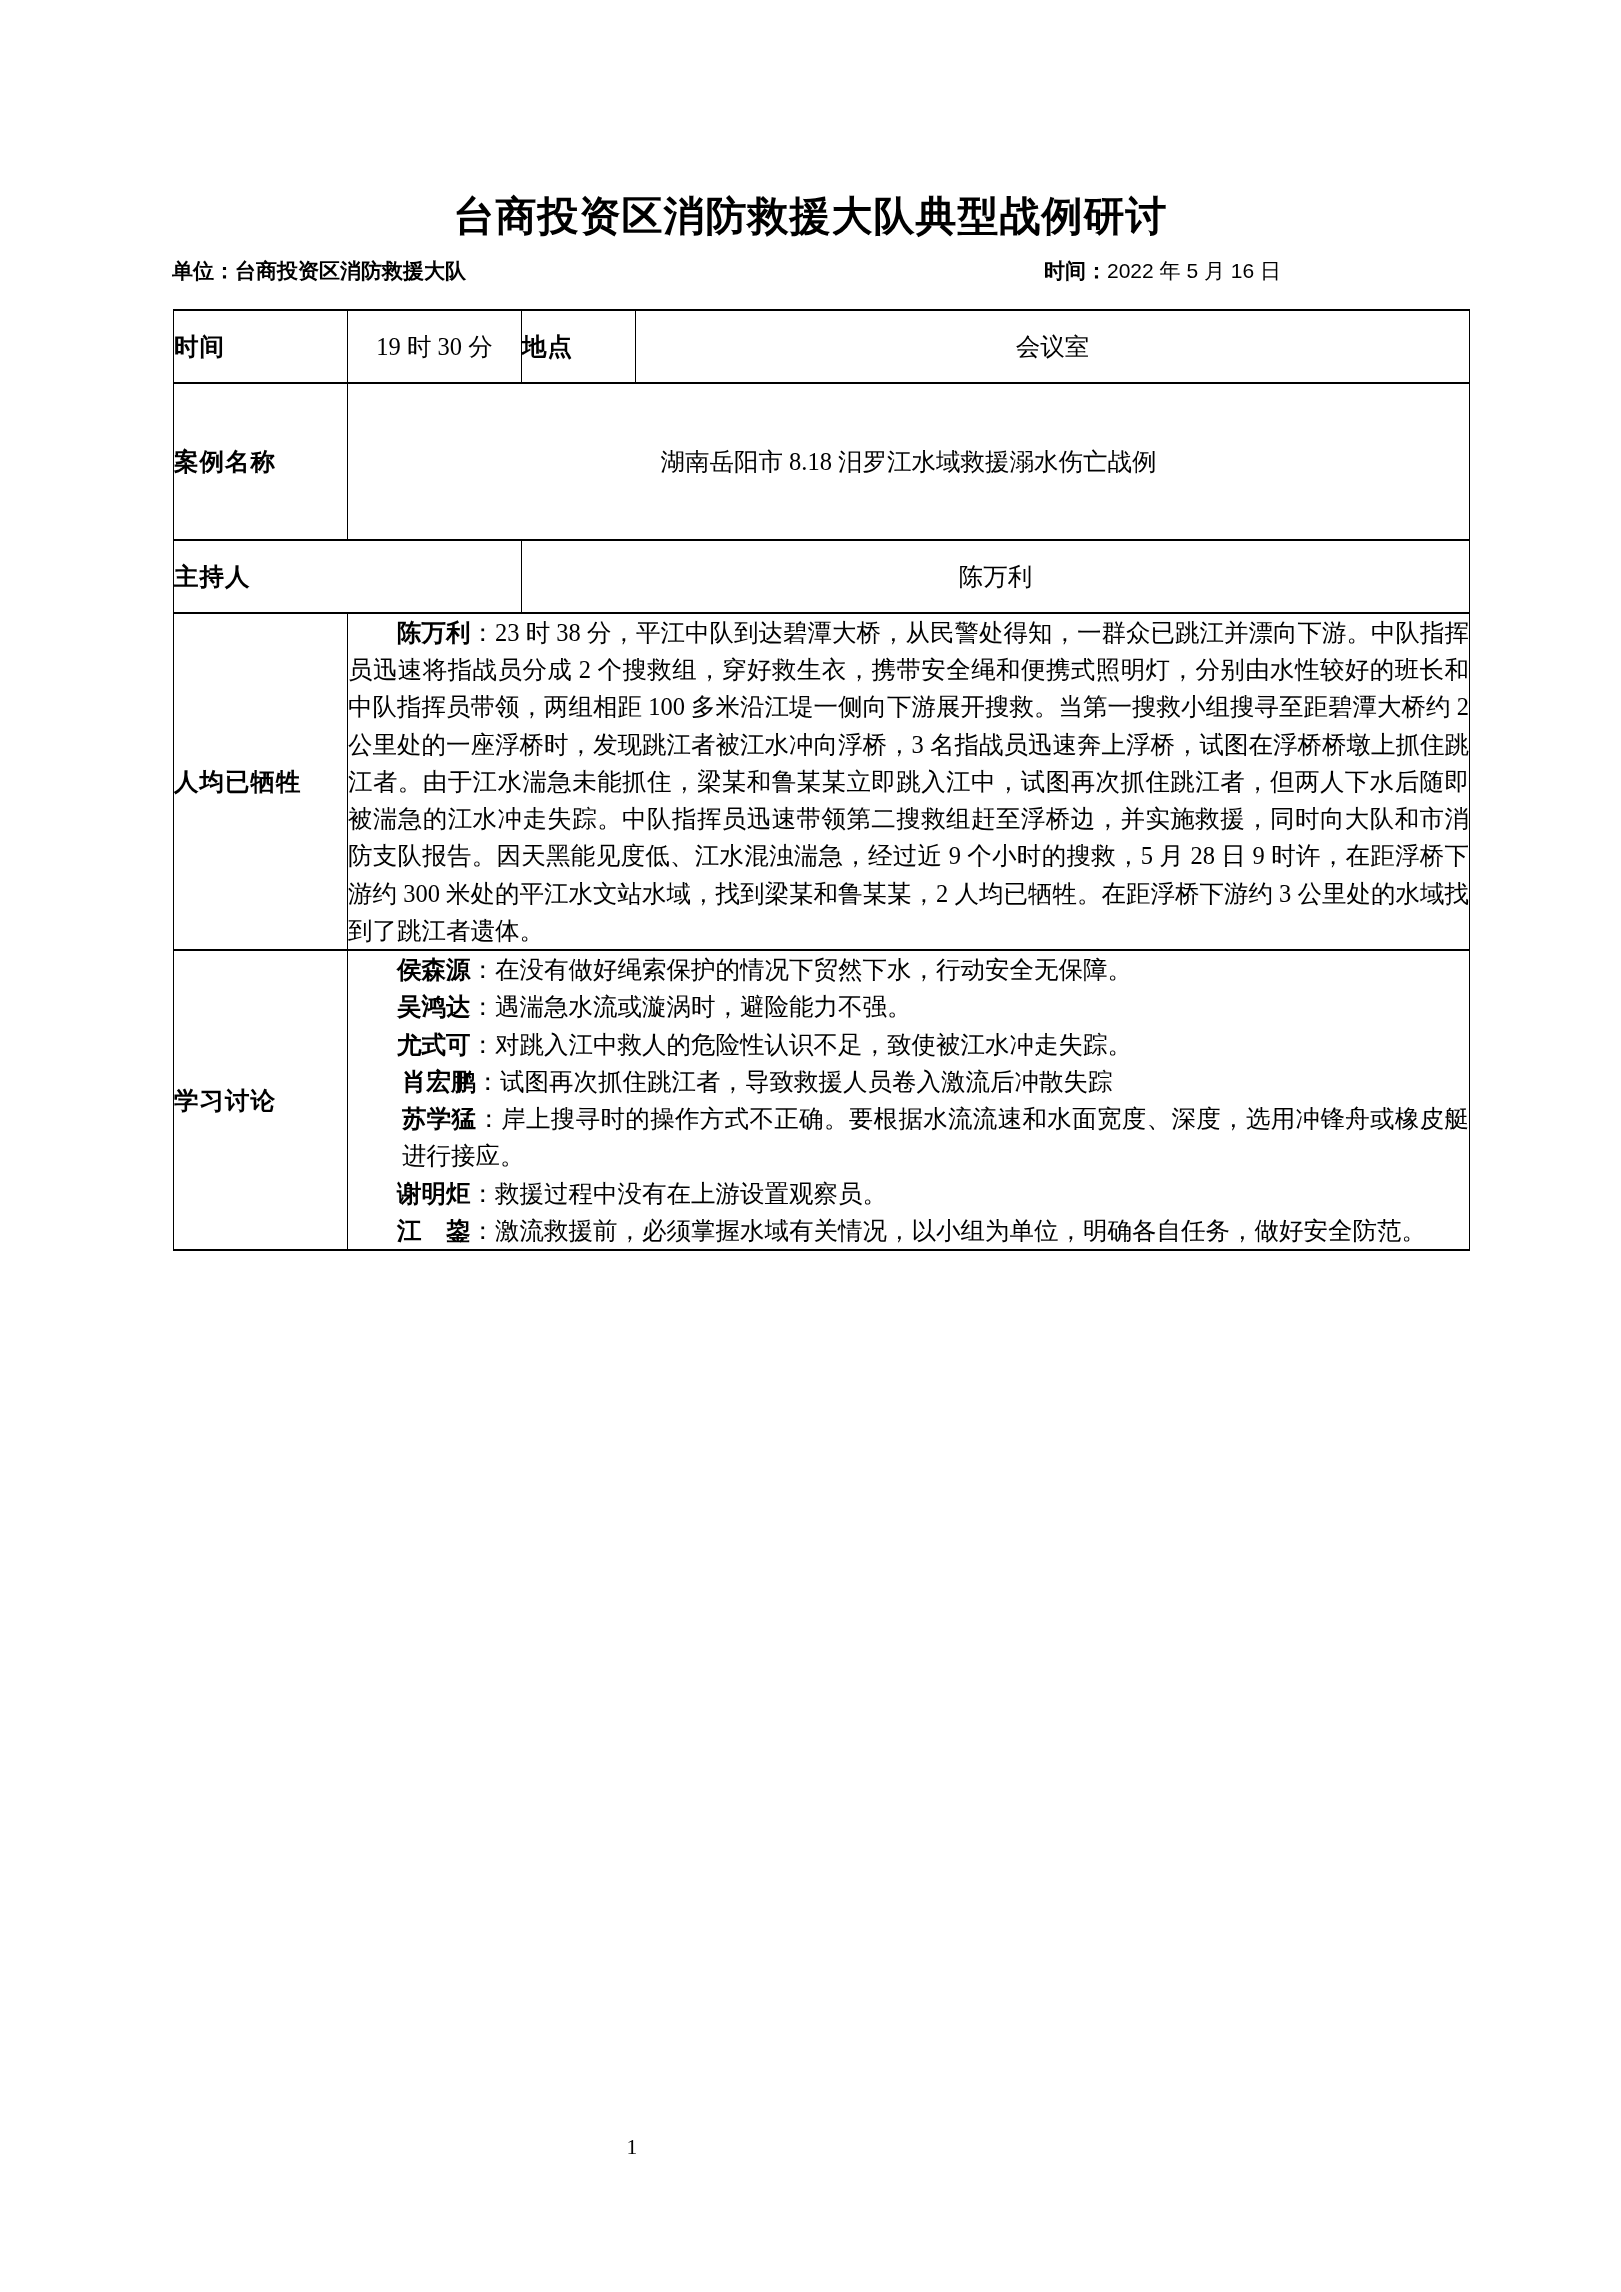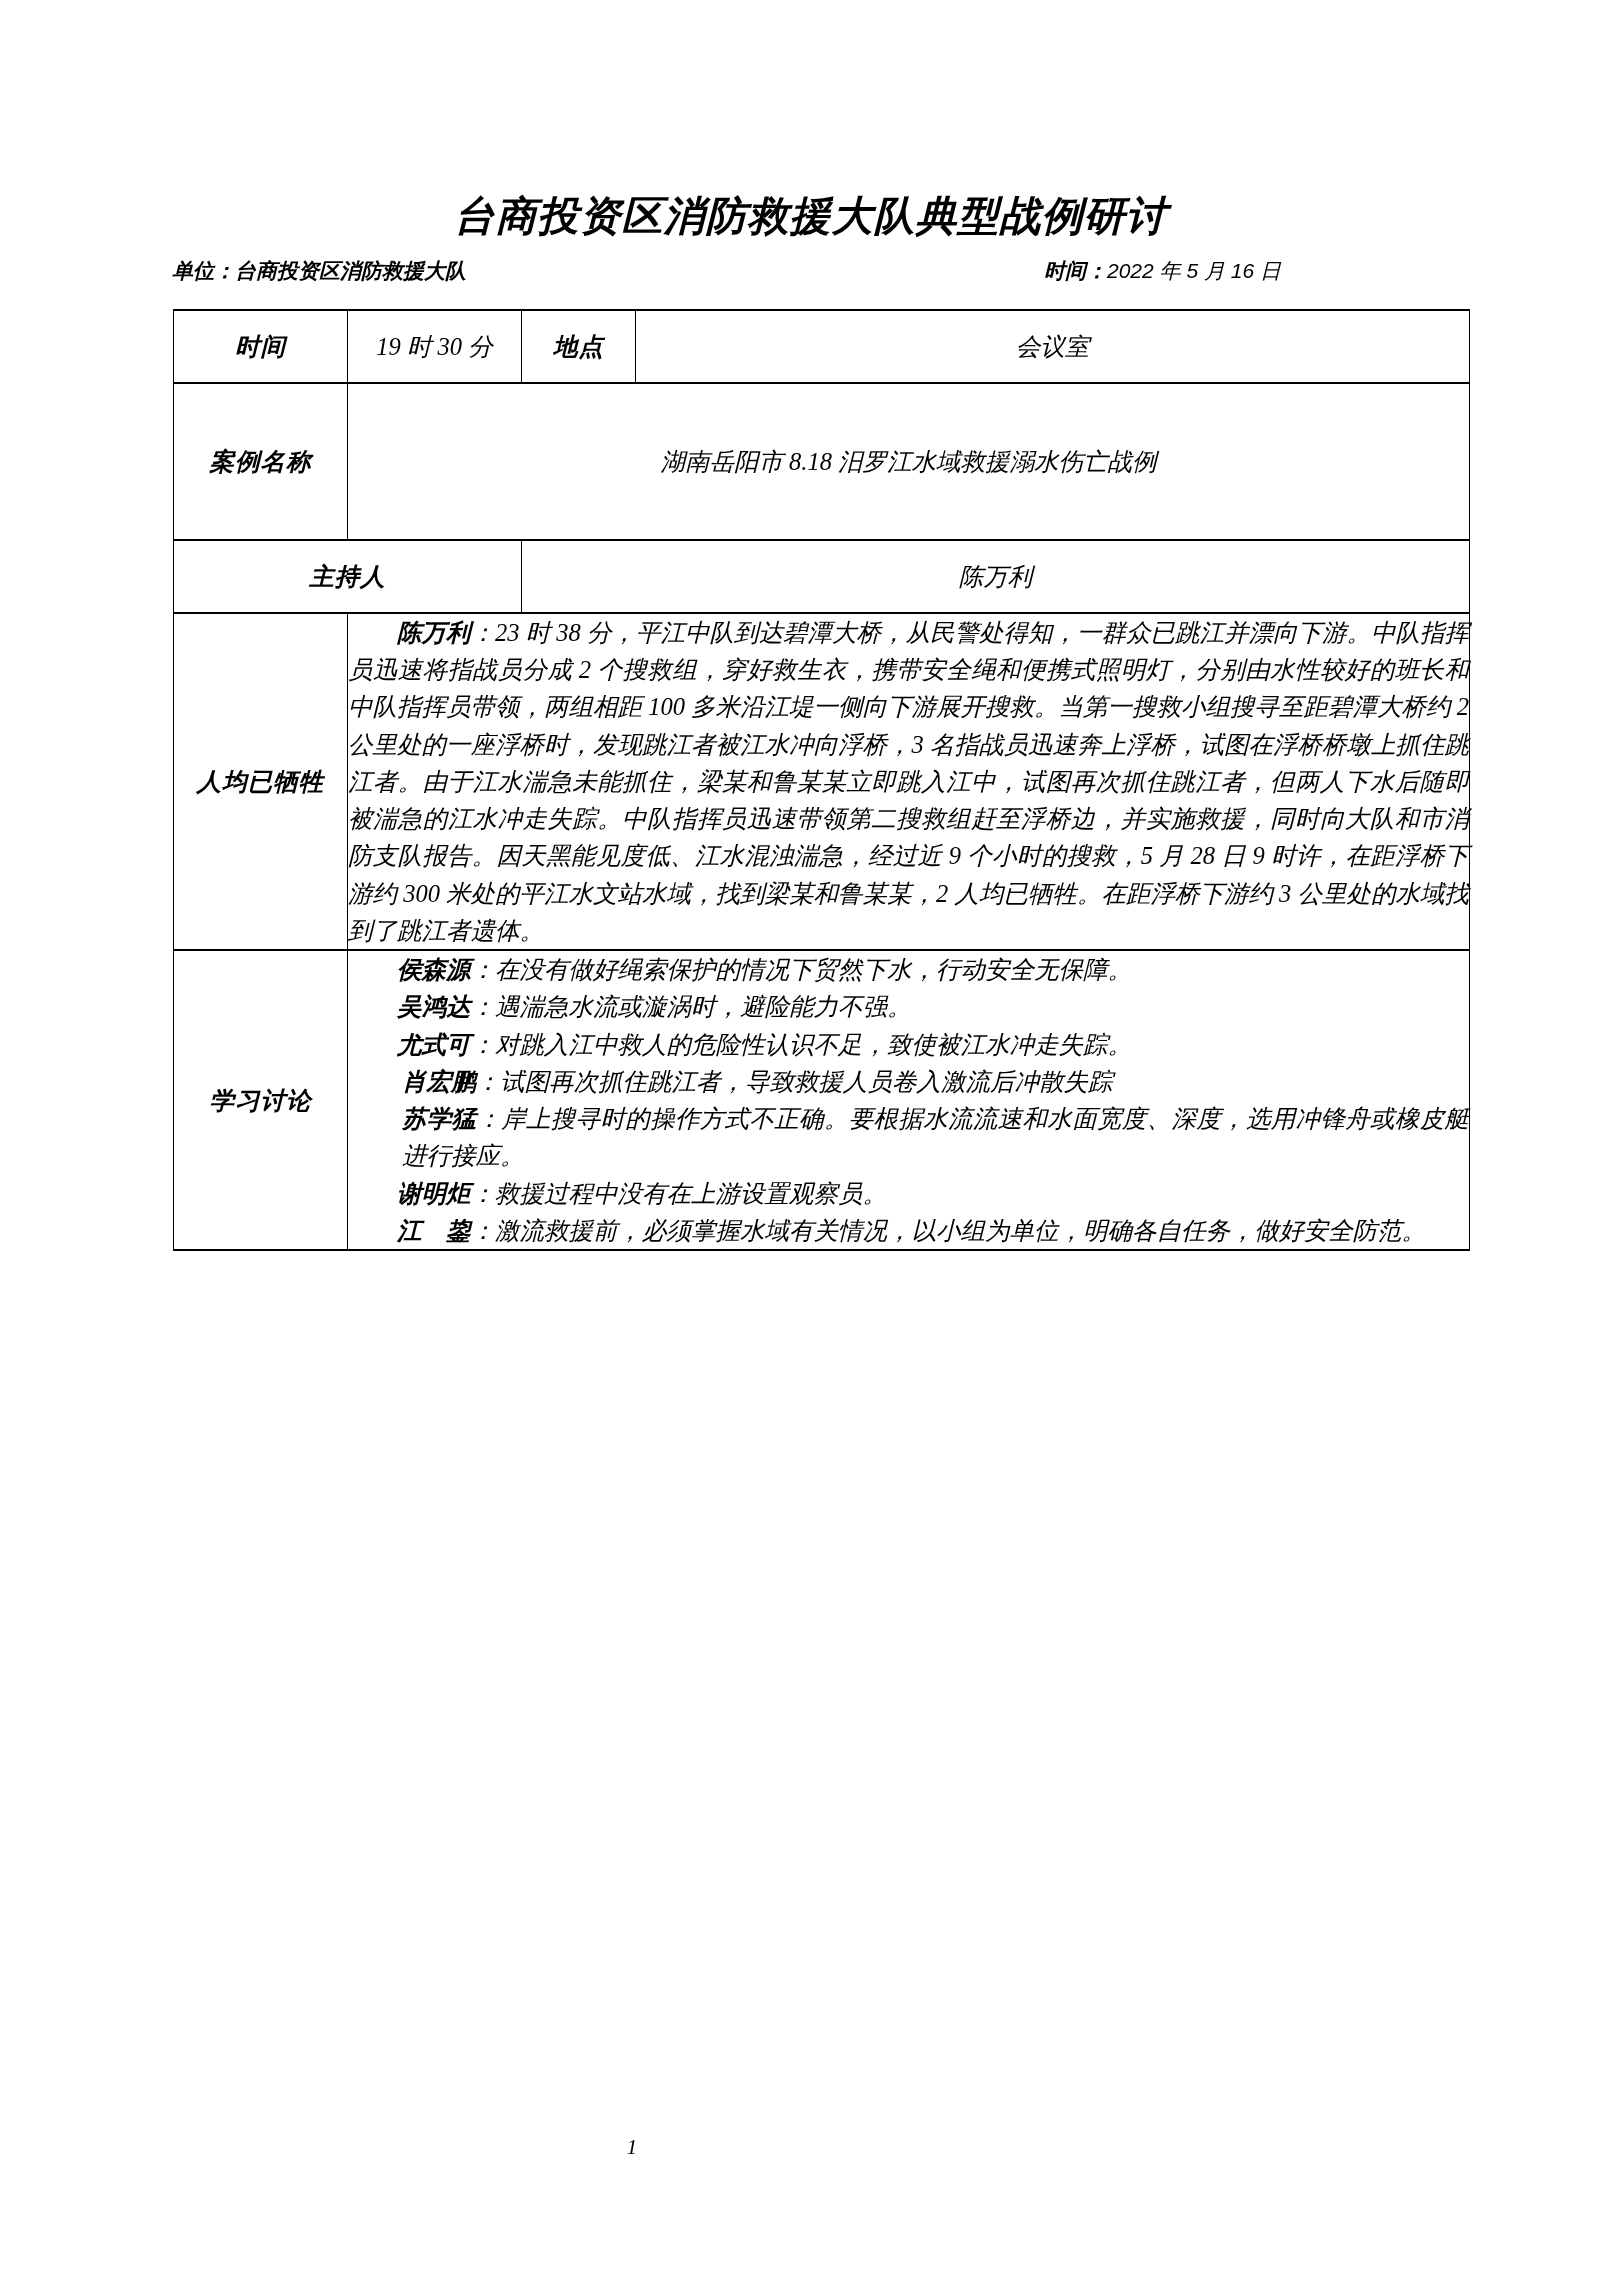--- a/index.html
+++ b/index.html
@@ -14,21 +14,20 @@
     color: #000000;
     position: relative;
     overflow: hidden;
   }
   .page {
     position: relative;
     width: 1621px;
     height: 2028px;
     box-sizing: border-box;
     padding: 4px;
-    font-style: italic;
   }
 
   
   .doc-title {
     position: absolute;
     left: 0;
     top: 193px;
     width: 1621px;
     text-align: center;
     font-size: 41px;
@@ -74,21 +73,20 @@
   }
   .tbl td {
     border: 1px solid #000000;
     padding: 0;
     vertical-align: middle;
     font-size: 24.5px;
   }
   .tbl .thick-top { border-top: 2.9px solid #000; }
   .tbl .thick-bottom { border-bottom: 2.9px solid #000; }
   .lbl {
-    text-align: center;
     font-weight: bold;
     font-family: "Liberation Sans", "DejaVu Sans", sans-serif;
     font-size: 26.5px;
     letter-spacing: 1px;
     margin-top: 40px;
   }
   .val-c {
     text-align: center;
     font-size: 25.5px;
     font-family: "Liberation Serif", "DejaVu Serif", serif;

